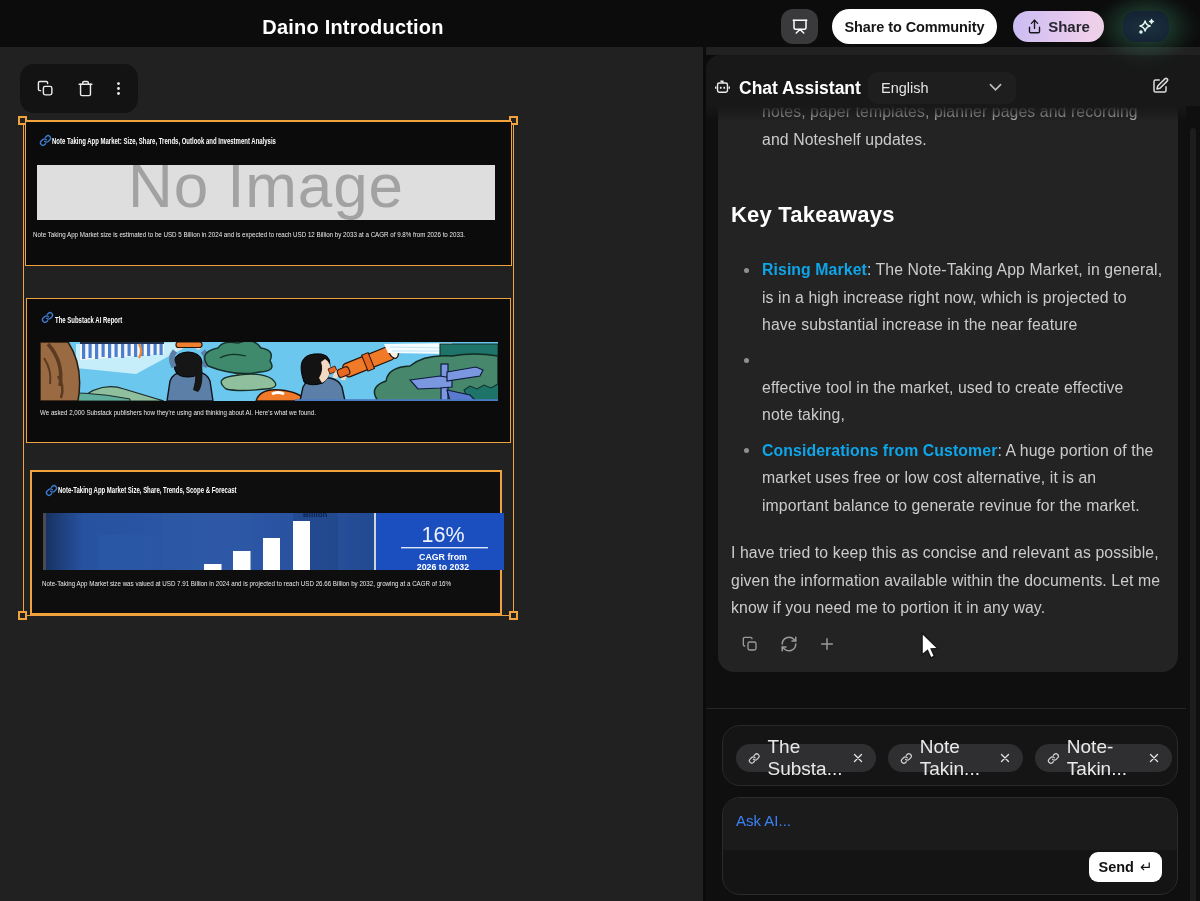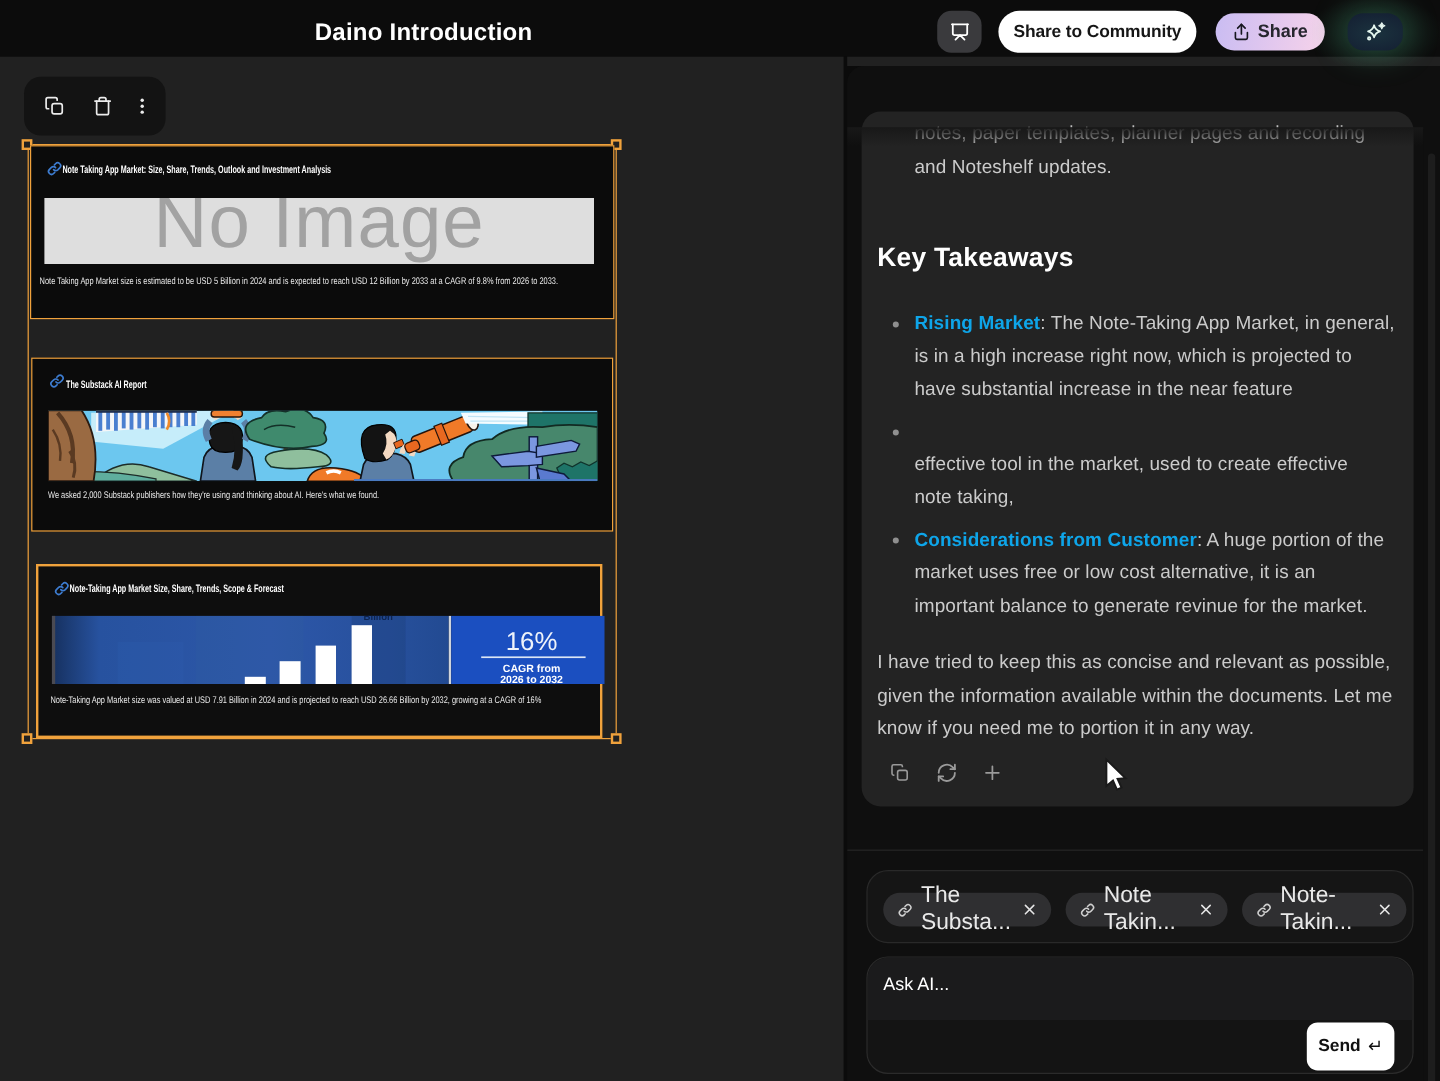--- a/index.html
+++ b/index.html
@@ -63,24 +63,24 @@
   .bullet { position:absolute; width:5px; height:5px; border-radius:50%; background:#8f8f8f; }
 
   
   #bsep { position:absolute; left:0; top:653px; width:480px; height:1px; background:#262626; }
   #chipbox { position:absolute; left:16px; top:670px; width:456px; height:61px; border:1px solid #292929;
     border-radius:18px; background:#151515; }
   .chip { position:absolute; top:18px; height:28px; background:#2f2f31; border-radius:14px;
     display:flex; align-items:center; color:#e9e9e9; font-size:19px; }
   #inputbox { position:absolute; left:16px; top:742px; width:456px; height:98px; border:1px solid #2b2b2b;
     border-radius:18px; background:#141414; overflow:hidden; }
-  #asktext { position:absolute; left:13px; top:14px; color:#ffffff; font-size:15px; }
+  #asktext { position:absolute; left:13px; top:14px; color:#3b82f6; font-size:15px; }
   #inputtop { position:absolute; left:0px; top:0px; width:454px; height:52px; background:#1b1b1c;
     border-radius:17px 17px 0 0; }
-  #sendbtn { position:absolute; left:366px; top:54px; width:73px; height:40px; background:#fff;
+  #sendbtn { position:absolute; left:366px; top:54px; width:73px; height:30px; background:#fff;
     border-radius:9px; display:flex; align-items:center; justify-content:center; gap:6px;
     color:#111; font-weight:bold; font-size:14.5px; }
 </style>
 </head>
 <body>
 <div id="stage">
 
   <div class="abs" id="canvas">
     <div id="toolbar">
       <svg style="position:absolute; left:17px; top:16px;" width="17" height="17" viewBox="0 0 24 24" fill="none" stroke="#ececec" stroke-width="2" stroke-linejoin="round" stroke-linecap="round">
@@ -277,20 +277,38 @@
       <svg style="position:absolute; left:62px; top:542px;" width="18" height="18" viewBox="0 0 24 24" fill="none" stroke="#9a9a9a" stroke-width="2" stroke-linecap="round" stroke-linejoin="round">
           <path d="M3 12a9 9 0 0 1 15.5-6.2L21 8"></path>
           <path d="M21 3v5h-5"></path>
           <path d="M21 12a9 9 0 0 1-15.5 6.2L3 16"></path>
           <path d="M3 21v-5h5"></path>
         </svg>
       <svg style="position:absolute; left:101px; top:543px;" width="16" height="16" viewBox="0 0 24 24" fill="none" stroke="#9a9a9a" stroke-width="2.2" stroke-linecap="round">
           <path d="M12 4v16M4 12h16"></path>
         </svg>
     </div>
+    <div id="phead">
+      <svg style="position:absolute; left:8px; top:23px;" width="17" height="17" viewBox="0 0 24 24" fill="none" stroke="#ededed" stroke-width="2">
+          <rect x="5" y="7" width="14" height="13" rx="2.5"></rect>
+          <path d="M9 4.5h3.5v2.5"></path>
+          <path d="M2.5 12v3M21.5 12v3"></path>
+          <path d="M9.5 12.5v2.5M14.5 12.5v2.5" stroke-width="2.4"></path>
+        </svg>
+      <div id="ptitle">Chat Assistant</div>
+      <div id="plang">English
+        <svg style="position:absolute; right:14px; top:11px;" width="13" height="9" viewBox="0 0 14 9" fill="none" stroke="#bdbdbd" stroke-width="1.8" stroke-linecap="round">
+            <path d="M1.5 1.5 7 7l5.5-5.5"></path>
+          </svg>
+      </div>
+      <svg style="position:absolute; left:445px; top:22px;" width="18" height="18" viewBox="0 0 24 24" fill="none" stroke="#dcdcdc" stroke-width="2" stroke-linecap="round" stroke-linejoin="round">
+          <path d="M11 4H6a2 2 0 0 0-2 2v12a2 2 0 0 0 2 2h12a2 2 0 0 0 2-2v-5"></path>
+          <path d="M18.5 2.5a2.1 2.1 0 0 1 3 3L12 15l-4 1 1-4Z"></path>
+        </svg>
+    </div>
     <div id="pfade"></div>
 
     <div id="bsep"></div>
     <div id="chipbox">
       <div class="chip" style="left:13px; width:140px;">
         <svg style="margin-left:12px;" width="13" height="13" viewBox="0 0 24 24" fill="none" stroke="#cfcfcf" stroke-width="2.4" stroke-linecap="round">
             <path d="M10.5 13.5a4.5 4.5 0 0 0 6.4.4l3-3a4.5 4.5 0 0 0-6.4-6.4l-1.7 1.7"></path>
             <path d="M13.5 10.5a4.5 4.5 0 0 0-6.4-.4l-3 3a4.5 4.5 0 0 0 6.4 6.4l1.7-1.7"></path>
           </svg>
         <span style="margin-left:7px;">The Substa...</span>

